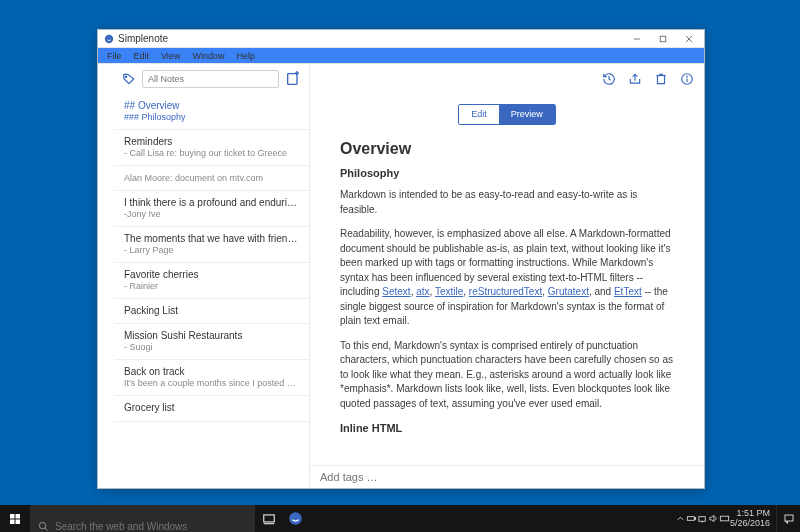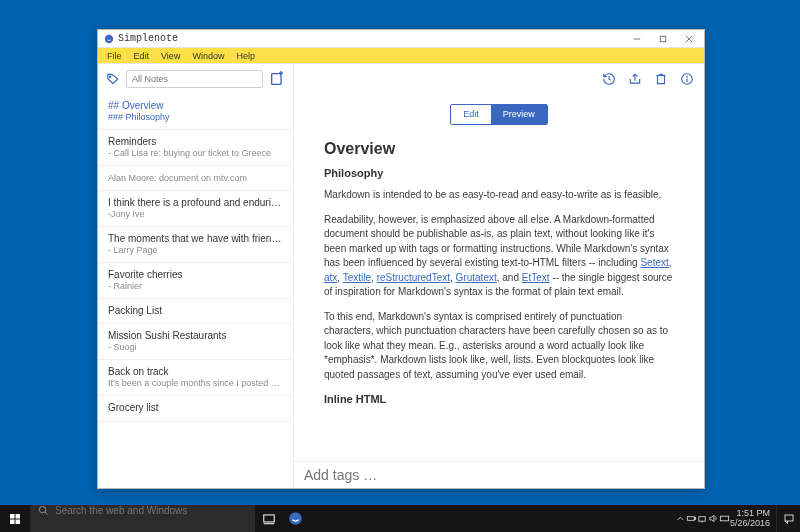--- a/index.html
+++ b/index.html
@@ -26,55 +26,55 @@
   
   .titlebar {
     height: 18px;
     background: #fff;
     display: flex;
     align-items: center;
     padding: 0 2px 0 6px;
     font-size: 10px;
     color: #333;
     border-bottom: 1px solid #e5e5e5;
-    font-family: Liberation Mono, monospace;
   }
   .titlebar .app-icon {
     width: 10px; height: 10px;
     margin-right: 4px;
     color:#3a68c0;
   }
   .titlebar .title { flex: 1; }
   .titlebar .win-controls { display:flex; gap:0; }
   .titlebar .win-btn {
     width: 26px; height: 16px;
     display:flex; align-items:center; justify-content:center;
     color:#555; font-size:9px; cursor:pointer;
   }
   
   .menubar {
     height: 16px;
-    background: #fde047;
+    background: #3b82f6;
     border-bottom: 1px solid #e5e5e5;
     display:flex;
     align-items:center;
     padding: 0 4px;
     gap: 2px;
   }
   .menuitem {
     font-size: 9px;
     color:#333;
     padding: 0 5px;
     cursor:pointer;
   }
   
   .content {
     flex:1;
     display:flex;
     overflow:hidden;
+    margin-left:16px;
   }
   
   .sidebar {
     width: 196px;
     border-right: 1px solid #eaeaea;
     display:flex;
     flex-direction:column;
     position:relative;
   }
   .sidebar-header {
@@ -182,21 +182,21 @@
     color:#fff;
   }
   .note-h1 { font-size:16px; font-weight:700; margin:8px 0 6px 0;}
   .note-h2 { font-size:11px; font-weight:700; margin:6px 0 6px 0;}
   .note-p { font-size:10px; color:#3b3b3b; margin-bottom:10px;}
   .note-link { color:#3a68c0; text-decoration:underline; cursor:pointer;}
   .tag-input {
     border:none;
     border-top:1px solid #eee;
     padding:5px 10px;
-    font-size:14px;
+    font-size:11px;
     color:#aaa;
     width:100%;
   }
 
   
   .taskbar {
     position:absolute;
     bottom:0; left:0; right:0;
     height:27px;
     background:#151515;
@@ -209,21 +209,21 @@
     width:30px;height:27px;
     display:flex;align-items:center;justify-content:center;
     cursor:pointer;
   }
   .start-btn svg{width:12px;height:12px;fill:#fff}
   .searchbox {
     height:27px;
     width:225px;
     background:#2b2b2b;
     display:flex;
-    align-items:flex-start;
+    align-items:flex-end;
     padding:0 8px;
     color:#9a9a9a;
     gap:6px;
   }
   .searchbox input {
     background:transparent;border:none;color:#9a9a9a;font-size:10px;flex:1;
   }
   .task-icon {
     width:27px;height:27px;
     display:flex;align-items:center;justify-content:center;

